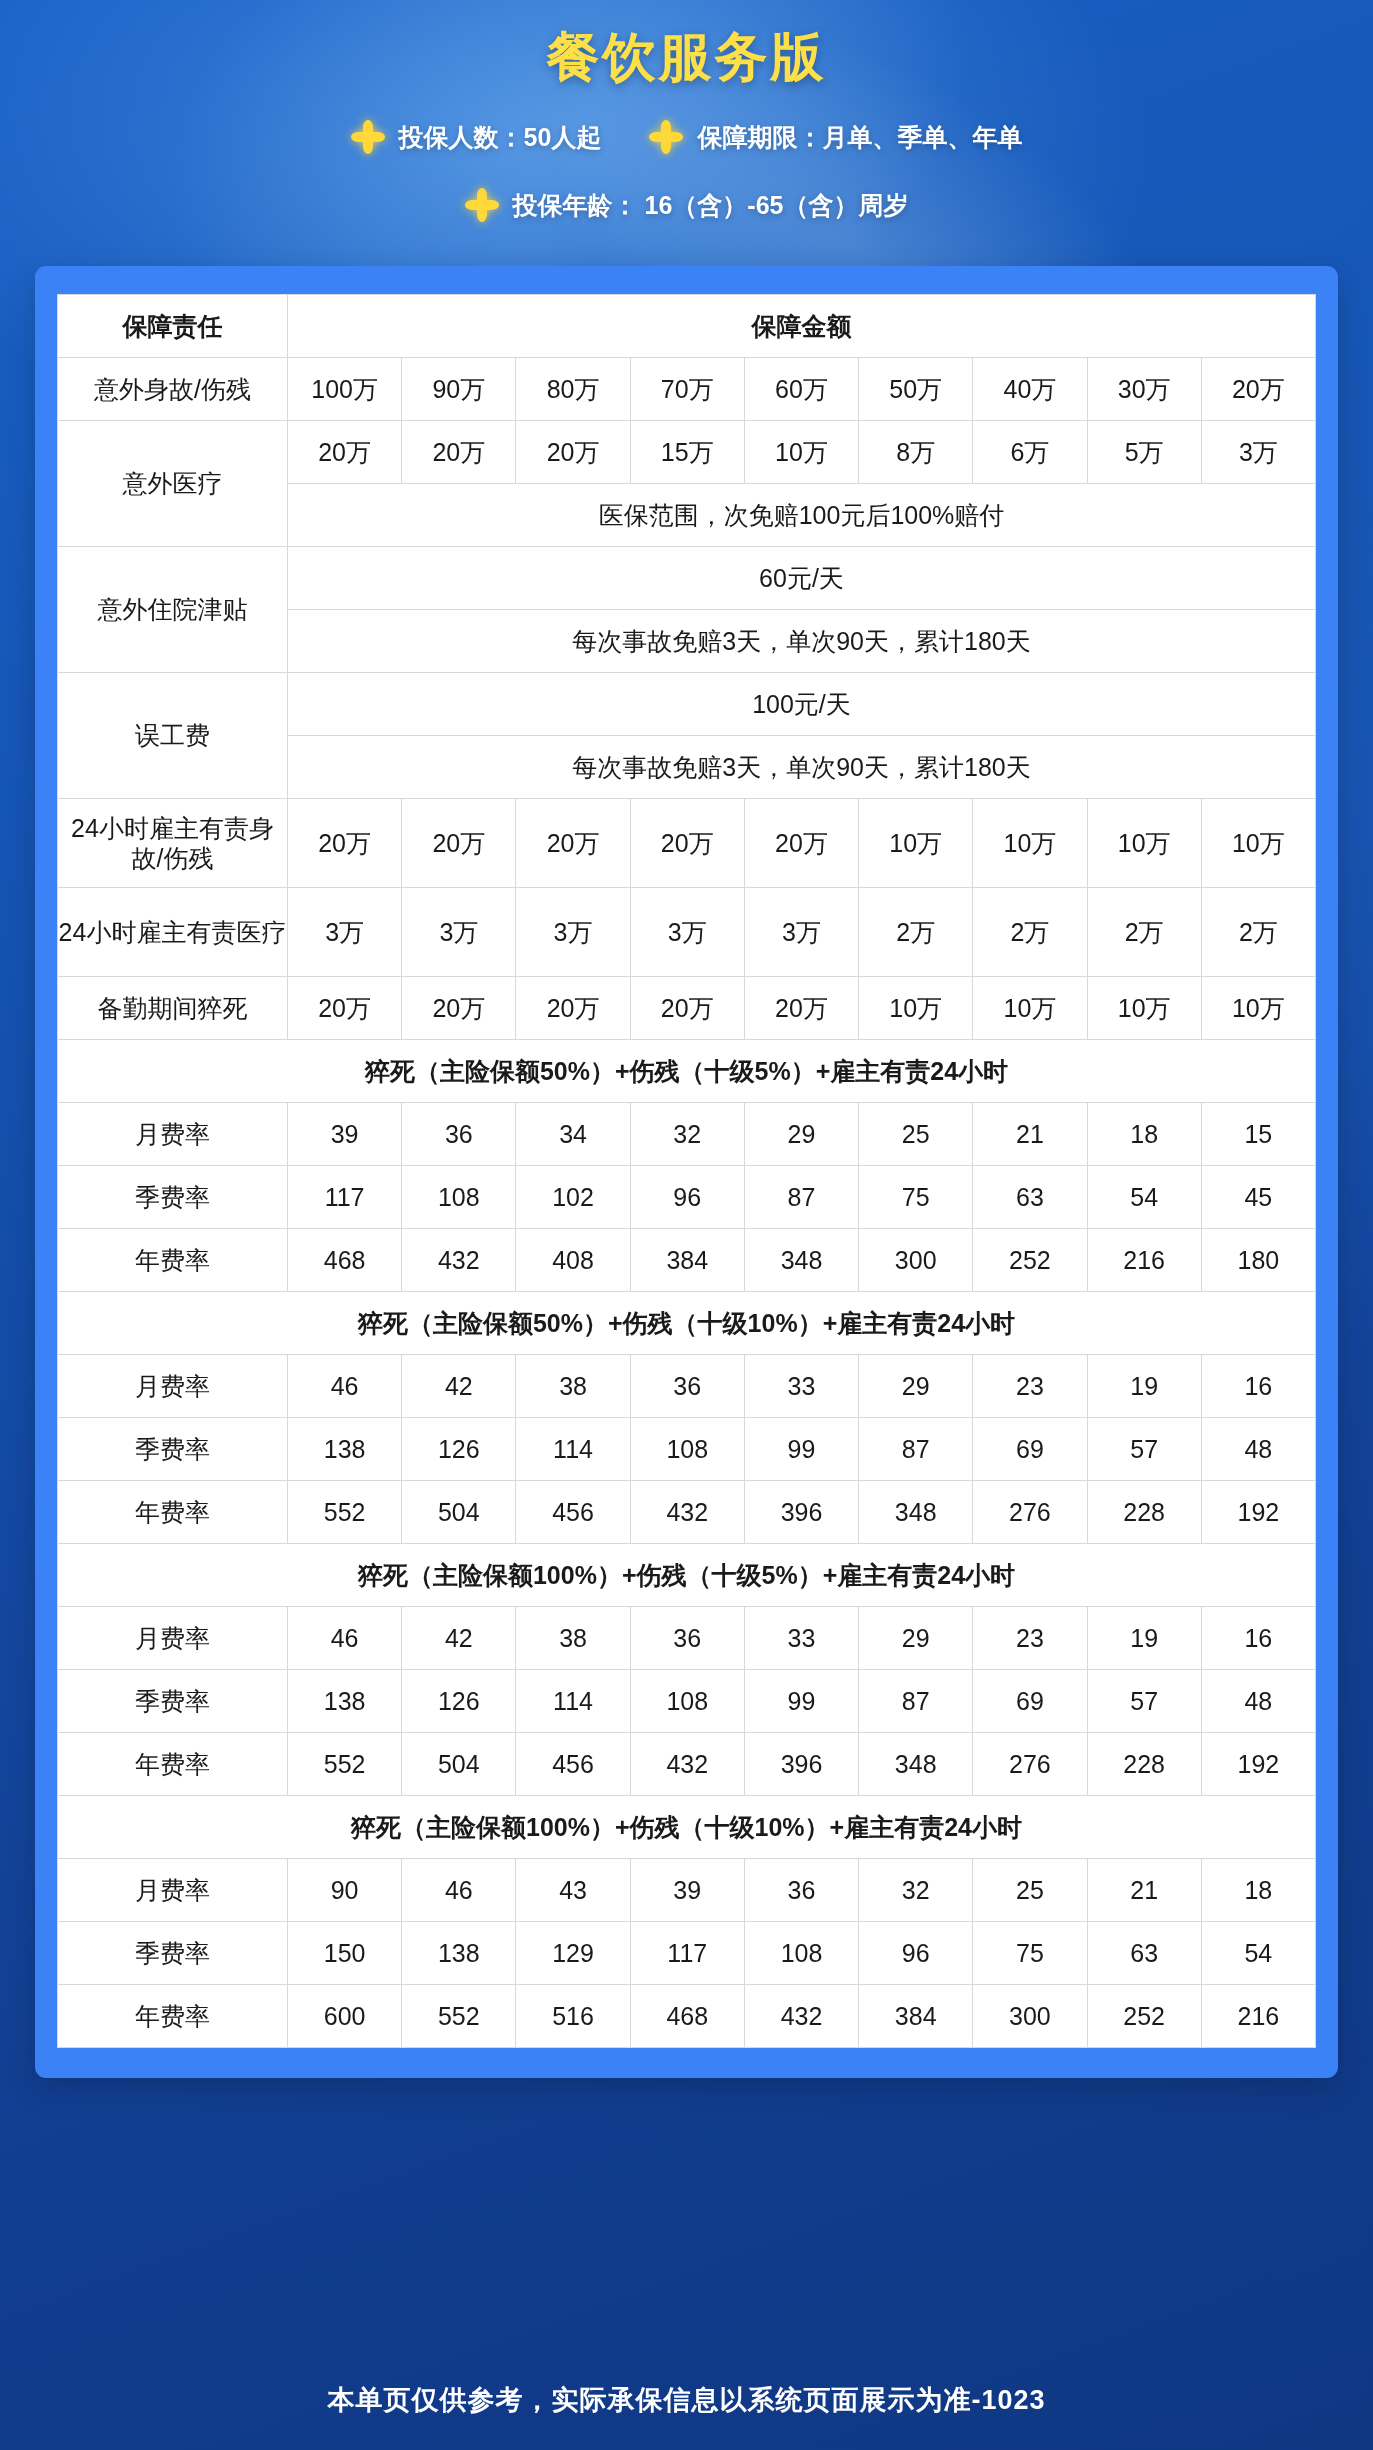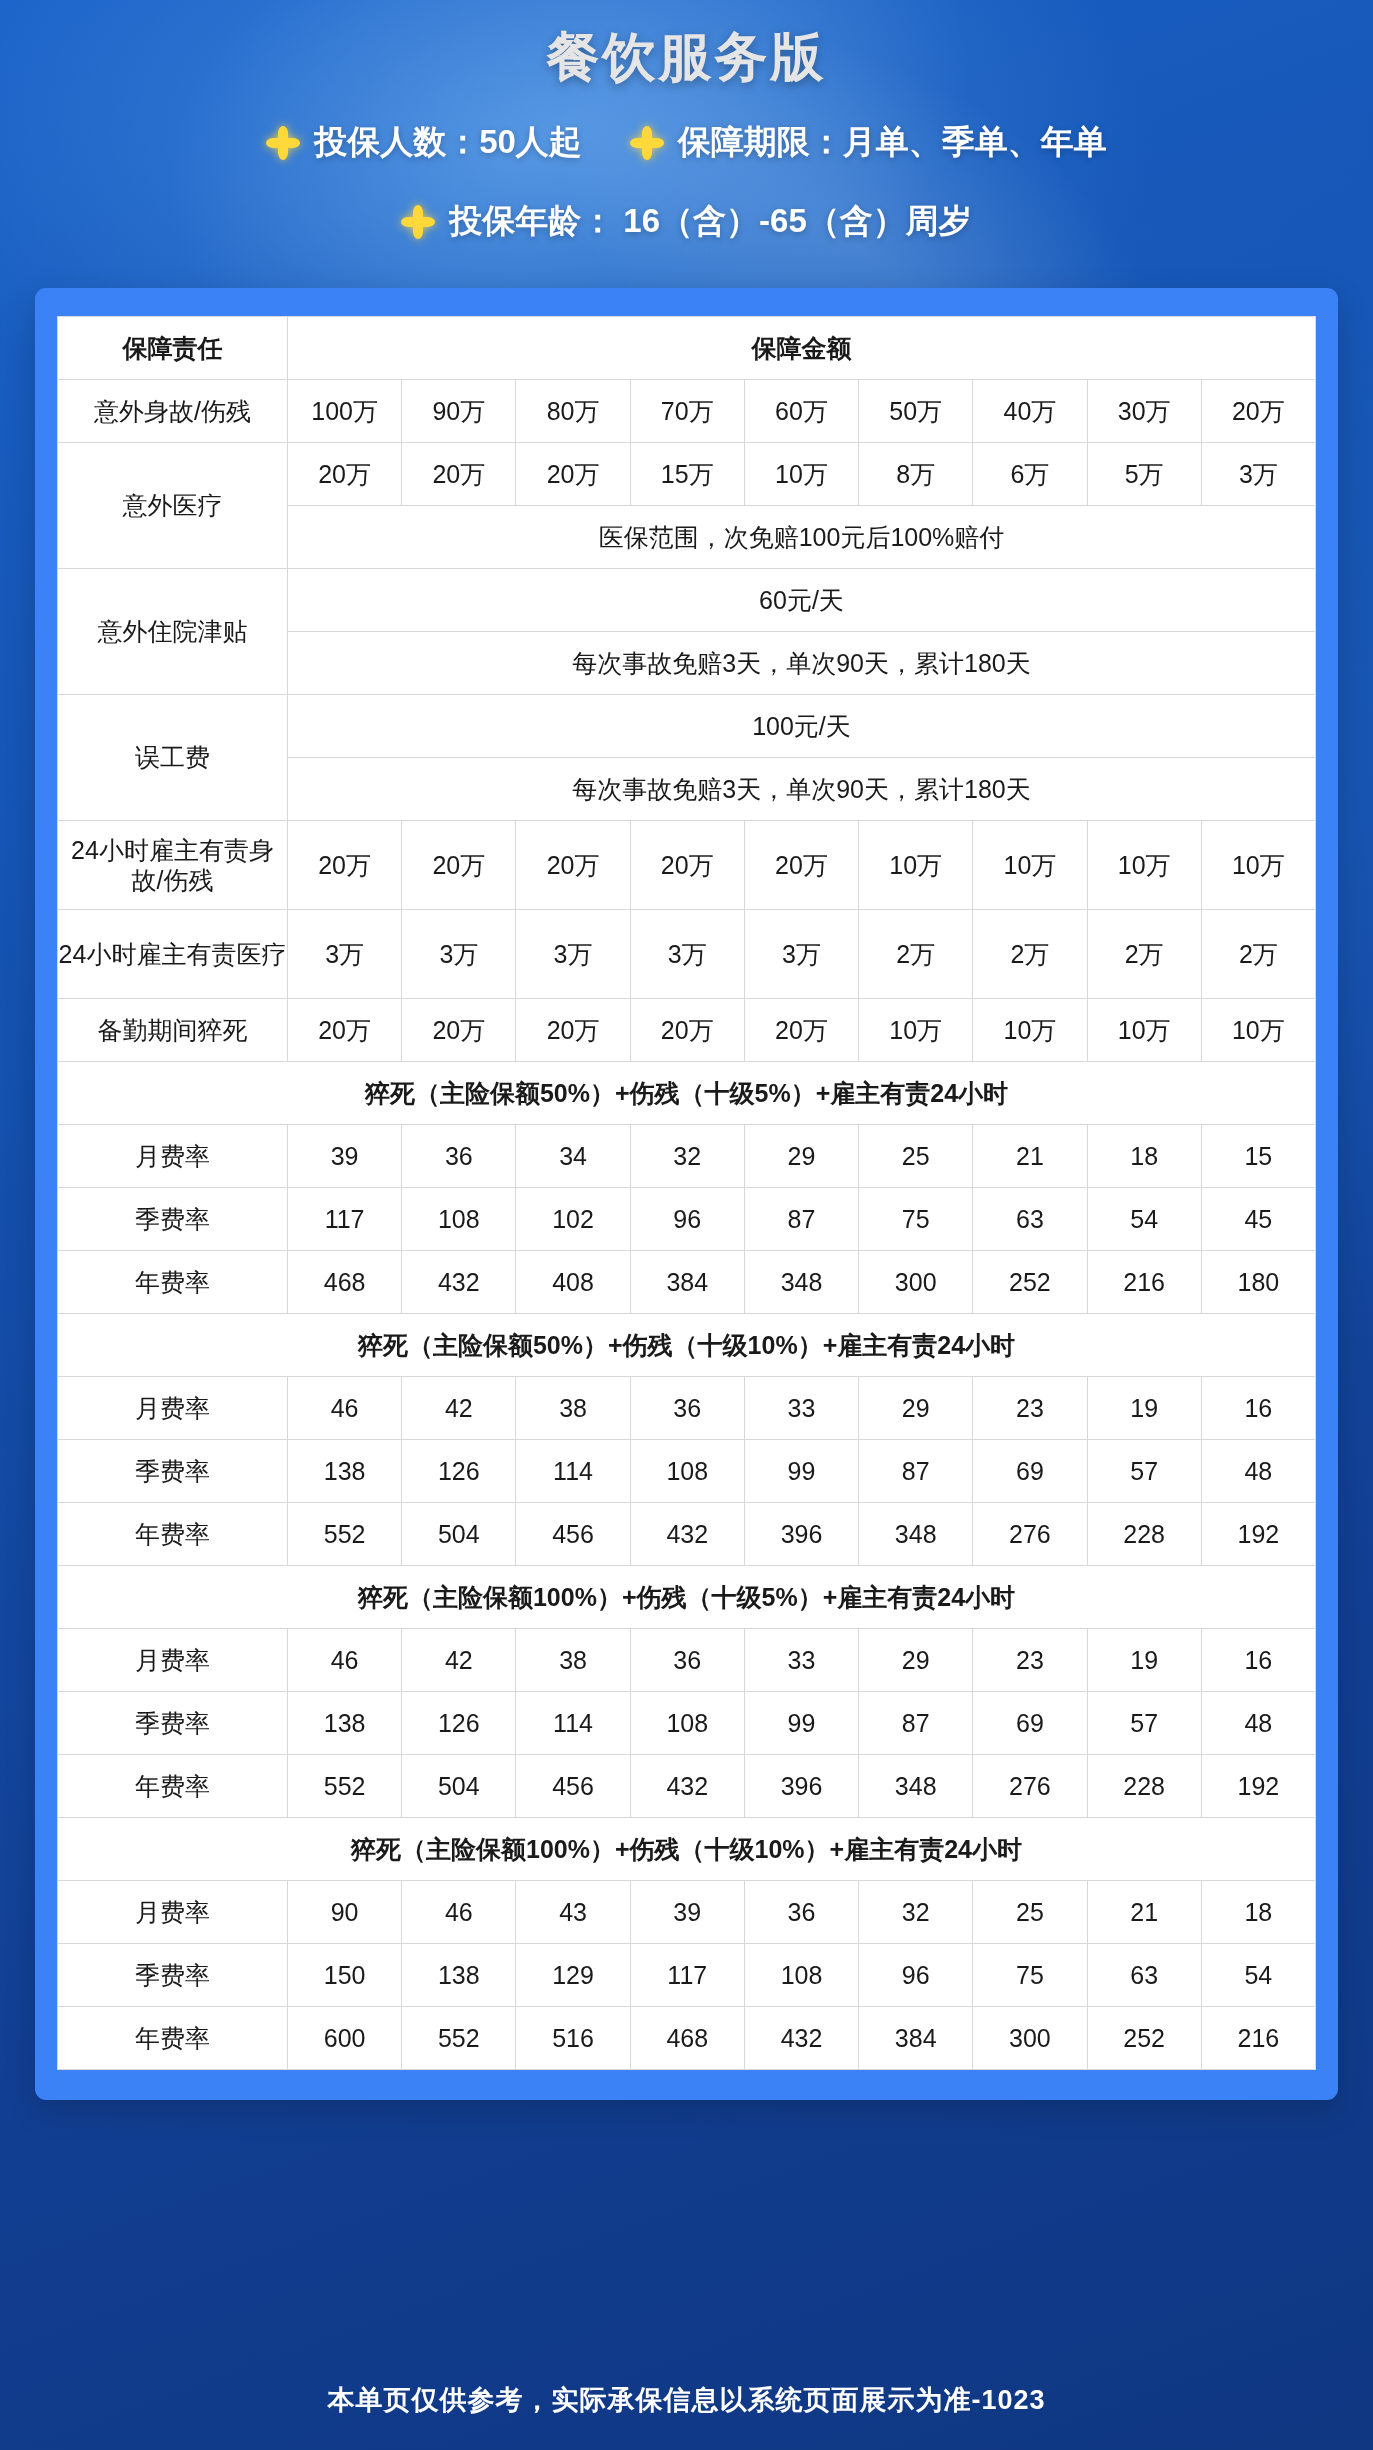--- a/index.html
+++ b/index.html
@@ -37,41 +37,41 @@
 
   .header {
     position: relative;
     padding-top: 22px;
     text-align: center;
     z-index: 3;
   }
   .title {
     font-size: 53px;
     font-weight: bold;
-    color: #e5e5e5;
+    color: #fde047;
     letter-spacing: 3px;
     text-shadow: 0 3px 10px rgba(0,0,0,0.30);
   }
   .subline {
     display: flex;
     justify-content: center;
     align-items: center;
     gap: 48px;
     margin-top: 26px;
   }
   .subline.second {
     margin-top: 34px;
   }
   .sub-item {
     display: flex;
     align-items: center;
     gap: 14px;
   }
   .sub-text {
-    font-size: 33px;
+    font-size: 25px;
     font-weight: bold;
     color: #ffffff;
     text-shadow: 0 2px 6px rgba(0,0,0,0.25);
   }
   .spark {
     width: 34px;
     height: 34px;
     position: relative;
     flex: none;
   }

